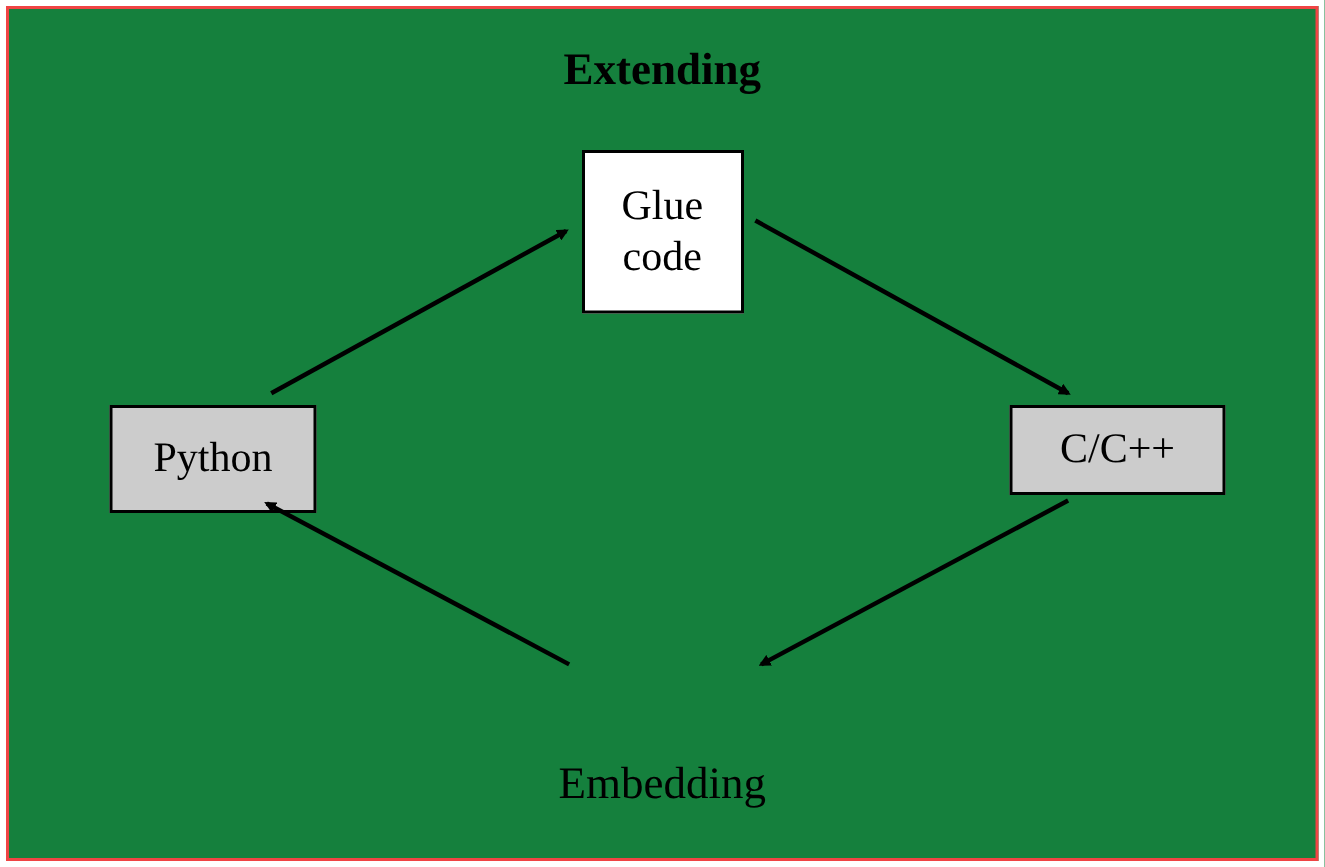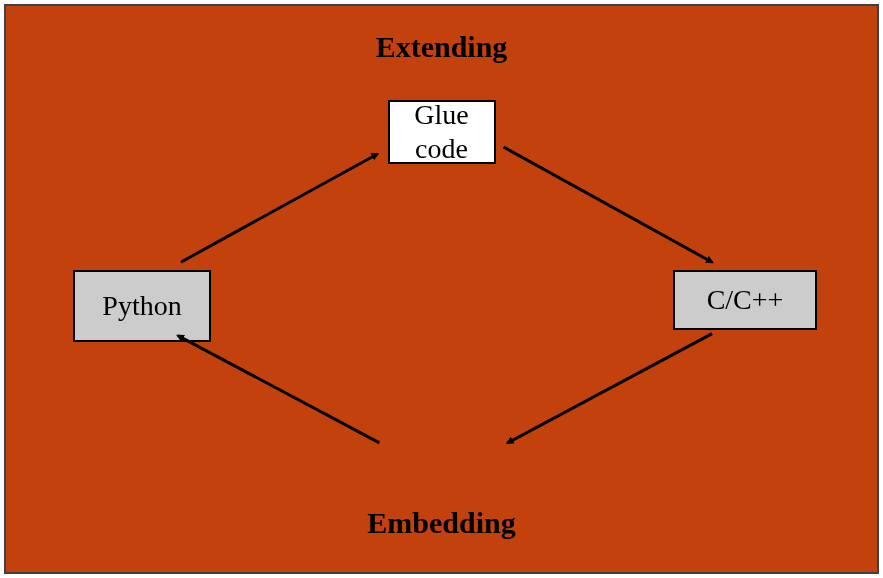--- a/index.html
+++ b/index.html
@@ -13,39 +13,39 @@
       width: 883px;
       height: 578px;
       position: relative;
     }
     .frame {
       position: absolute;
       top: 4px;
       left: 4px;
       right: 4px;
       bottom: 4px;
-      border: 2px solid #404040;
-      background: #c2410c;
+      border: 2px solid #ef4444;
+      background: #15803d;
     }
     .label-top {
       position: absolute;
       top: 24px;
       left: 50%;
       transform: translateX(-50%);
       font-size: 30px;
       font-weight: bold;
       color: #000;
     }
     .label-bottom {
       position: absolute;
       bottom: 32px;
       left: 50%;
       transform: translateX(-50%);
       font-size: 30px;
-      font-weight: bold;
+      font-weight: normal;
       color: #000;
     }
     .box {
       position: absolute;
       border: 2px solid #000;
       display: flex;
       align-items: center;
       justify-content: center;
       text-align: center;
       font-size: 28px;
@@ -68,21 +68,21 @@
       right: 60px;
       top: 264px;
       width: 144px;
       height: 60px;
     }
     .box-glue {
       left: 50%;
       top: 94px;
       transform: translateX(-50%);
       width: 108px;
-      height: 64px;
+      height: 109px;
     }
     .box-api {
       left: 50%;
       top: 402px;
       transform: translateX(-50%);
       width: 108px;
       height: 86px;
     }
     svg.arrows {
       position: absolute;

